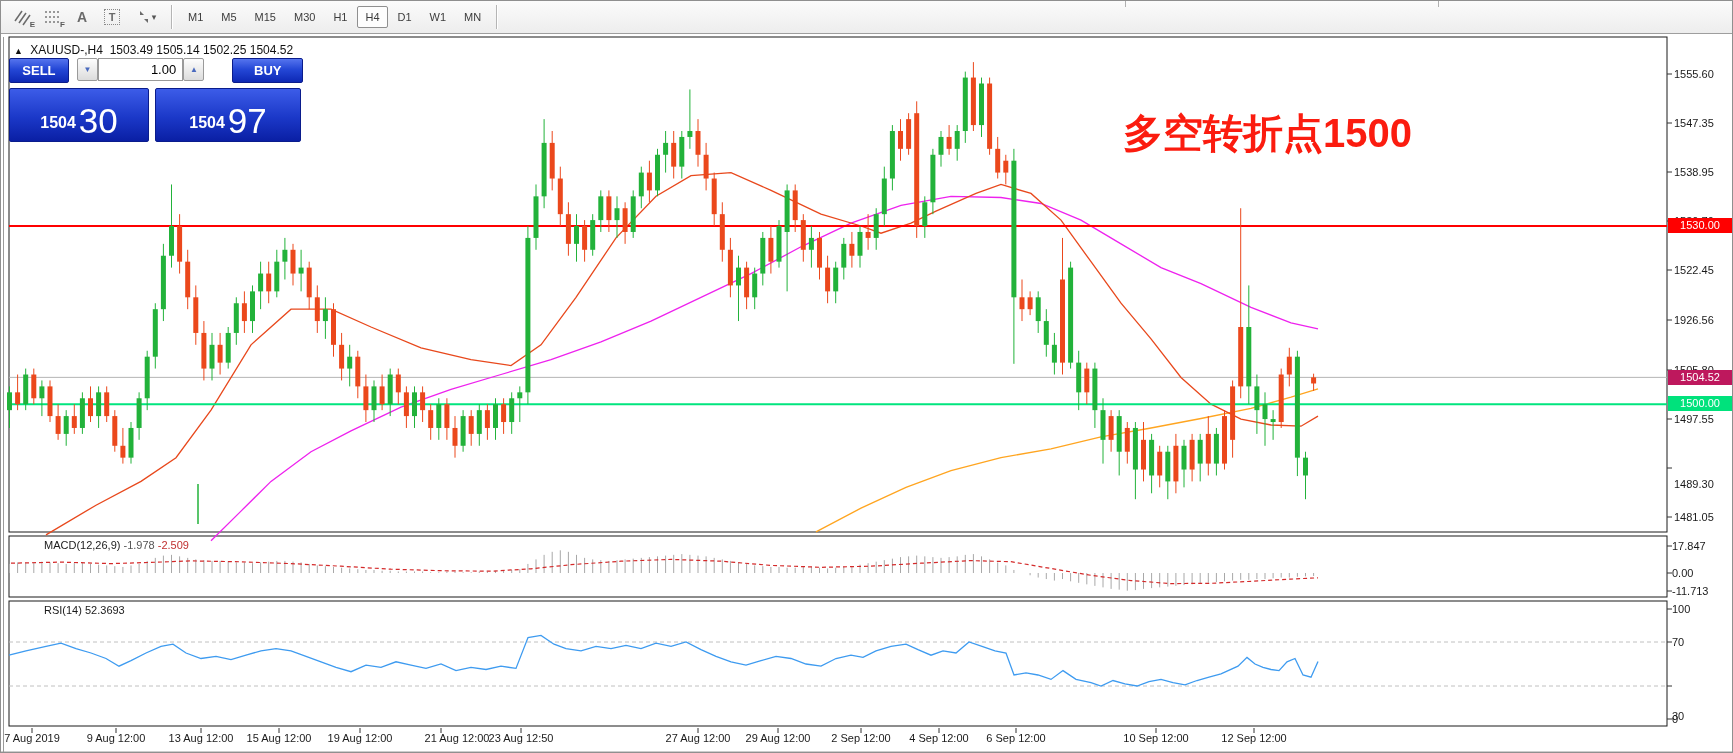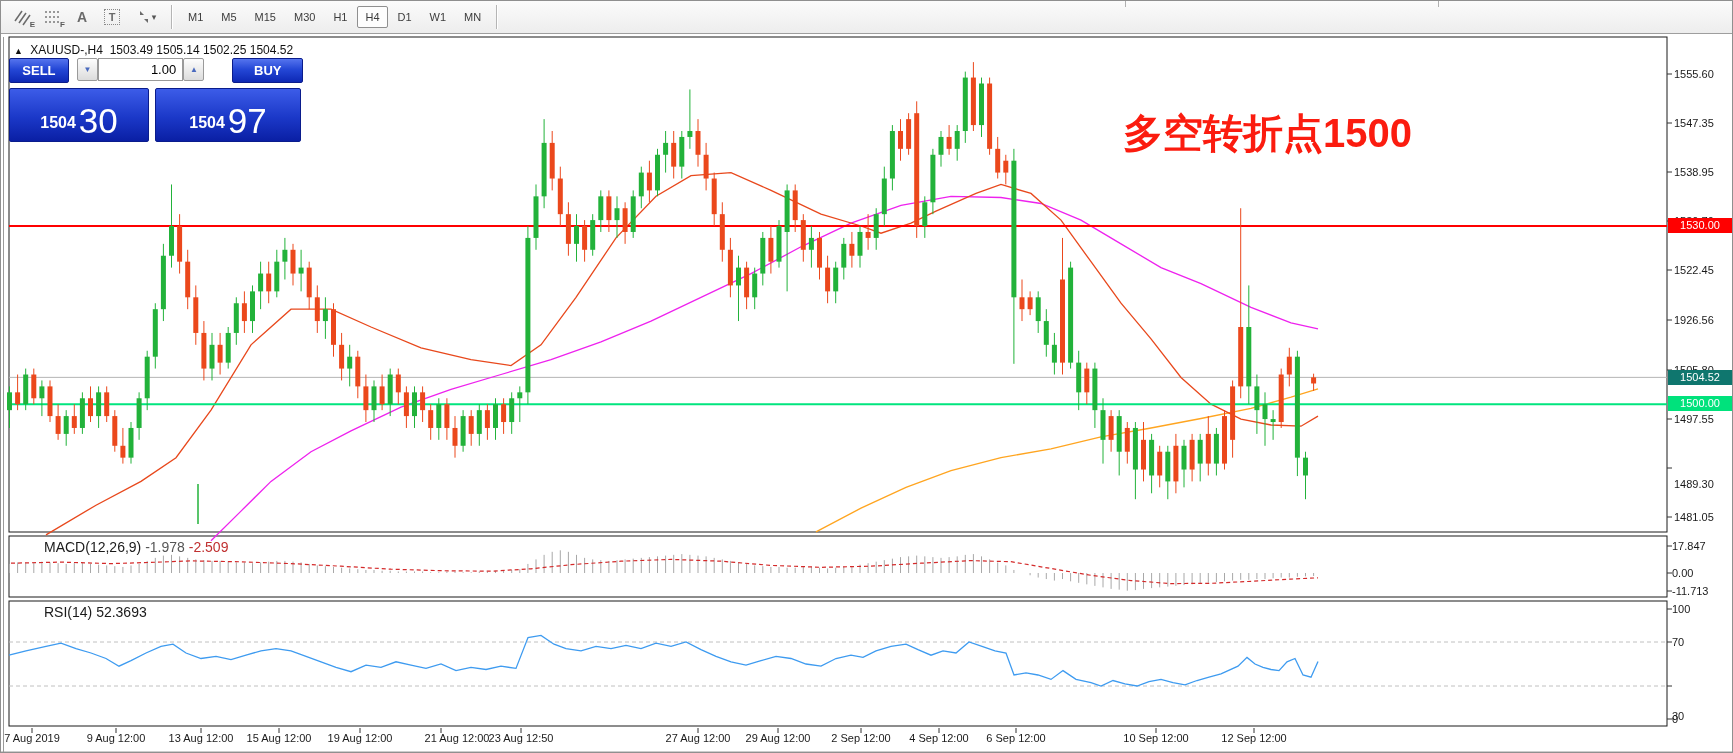--- a/index.html
+++ b/index.html
@@ -17,21 +17,21 @@
   .tsep{width:1px;height:24px;background:#b5b5b5;border-right:1px solid #fff;margin:0 6px;}
   .tf{font-size:11px;color:#3c3c3c;padding:4px 7px;margin:0 1px;border:1px solid transparent;border-radius:2px;}
   .tf.active{border:1px solid #8f8f8f;background:#fdfdfd;}
   .topmark{position:absolute;top:0;width:1px;height:6px;background:#b0b0b0;}
   
   .axis-label{position:absolute;font-size:11px;color:#1a1a1a;white-space:nowrap;}
   .tag{position:absolute;left:1667px;width:64px;height:15px;color:#fff;font-size:11px;
        text-align:center;line-height:15px;z-index:6;}
   #symbol-header{position:absolute;left:13px;top:42px;font-size:12px;color:#111;z-index:5;}
   #symbol-header .mk{font-size:9px;margin-right:4px;}
-  .indlabel{position:absolute;font-size:14px;color:#1a1a1a;z-index:5;padding-left:30px;}
+  .indlabel{position:absolute;font-size:11px;color:#1a1a1a;z-index:5;padding-left:30px;}
   #annotation{position:absolute;left:1122px;top:108px;font-size:40px;font-weight:bold;
               line-height:48px;z-index:5;white-space:nowrap;}
   
   #trade{position:absolute;left:8px;top:57px;width:294px;z-index:7;}
   .trow1{display:flex;height:25px;}
   .bluebtn{background:linear-gradient(#5574ee,#2447d6 45%,#0d28b4);color:#fff;font-size:13px;
            font-weight:bold;display:flex;align-items:center;justify-content:center;
            border:1px solid #0a1c8c;border-radius:2px;box-sizing:border-box;}
   #sell-btn{width:62px;}
   #buy-btn{width:73px;margin-left:28px;}
@@ -701,17 +701,17 @@
       <span class="axis-label" style="left: 456px; top: 731px; transform: translateX(-50%);">21 Aug 12:00</span>
       <span class="axis-label" style="left: 520px; top: 731px; transform: translateX(-50%);">23 Aug 12:50</span>
       <span class="axis-label" style="left: 697px; top: 731px; transform: translateX(-50%);">27 Aug 12:00</span>
       <span class="axis-label" style="left: 777px; top: 731px; transform: translateX(-50%);">29 Aug 12:00</span>
       <span class="axis-label" style="left: 860px; top: 731px; transform: translateX(-50%);">2 Sep 12:00</span>
       <span class="axis-label" style="left: 938px; top: 731px; transform: translateX(-50%);">4 Sep 12:00</span>
       <span class="axis-label" style="left: 1015px; top: 731px; transform: translateX(-50%); text-align: center;">6 Sep 12:00</span>
       <span class="axis-label" style="left: 1155px; top: 731px; transform: translateX(-50%);">10 Sep 12:00</span>
       <span class="axis-label" style="left: 1253px; top: 731px; transform: translateX(-50%);">12 Sep 12:00</span>
       <div class="tag" style="top: 217px; background: rgb(255, 0, 0);">1530.00</div>
-      <div class="tag" style="top: 369px; background: #0f766e;">1504.52</div>
+      <div class="tag" style="top: 369px; background: #be185d;">1504.52</div>
       <div class="tag" style="top: 395px; background: rgb(0, 226, 124);">1500.00</div>
     </div>
 
 </div>
 
 </body></html>

